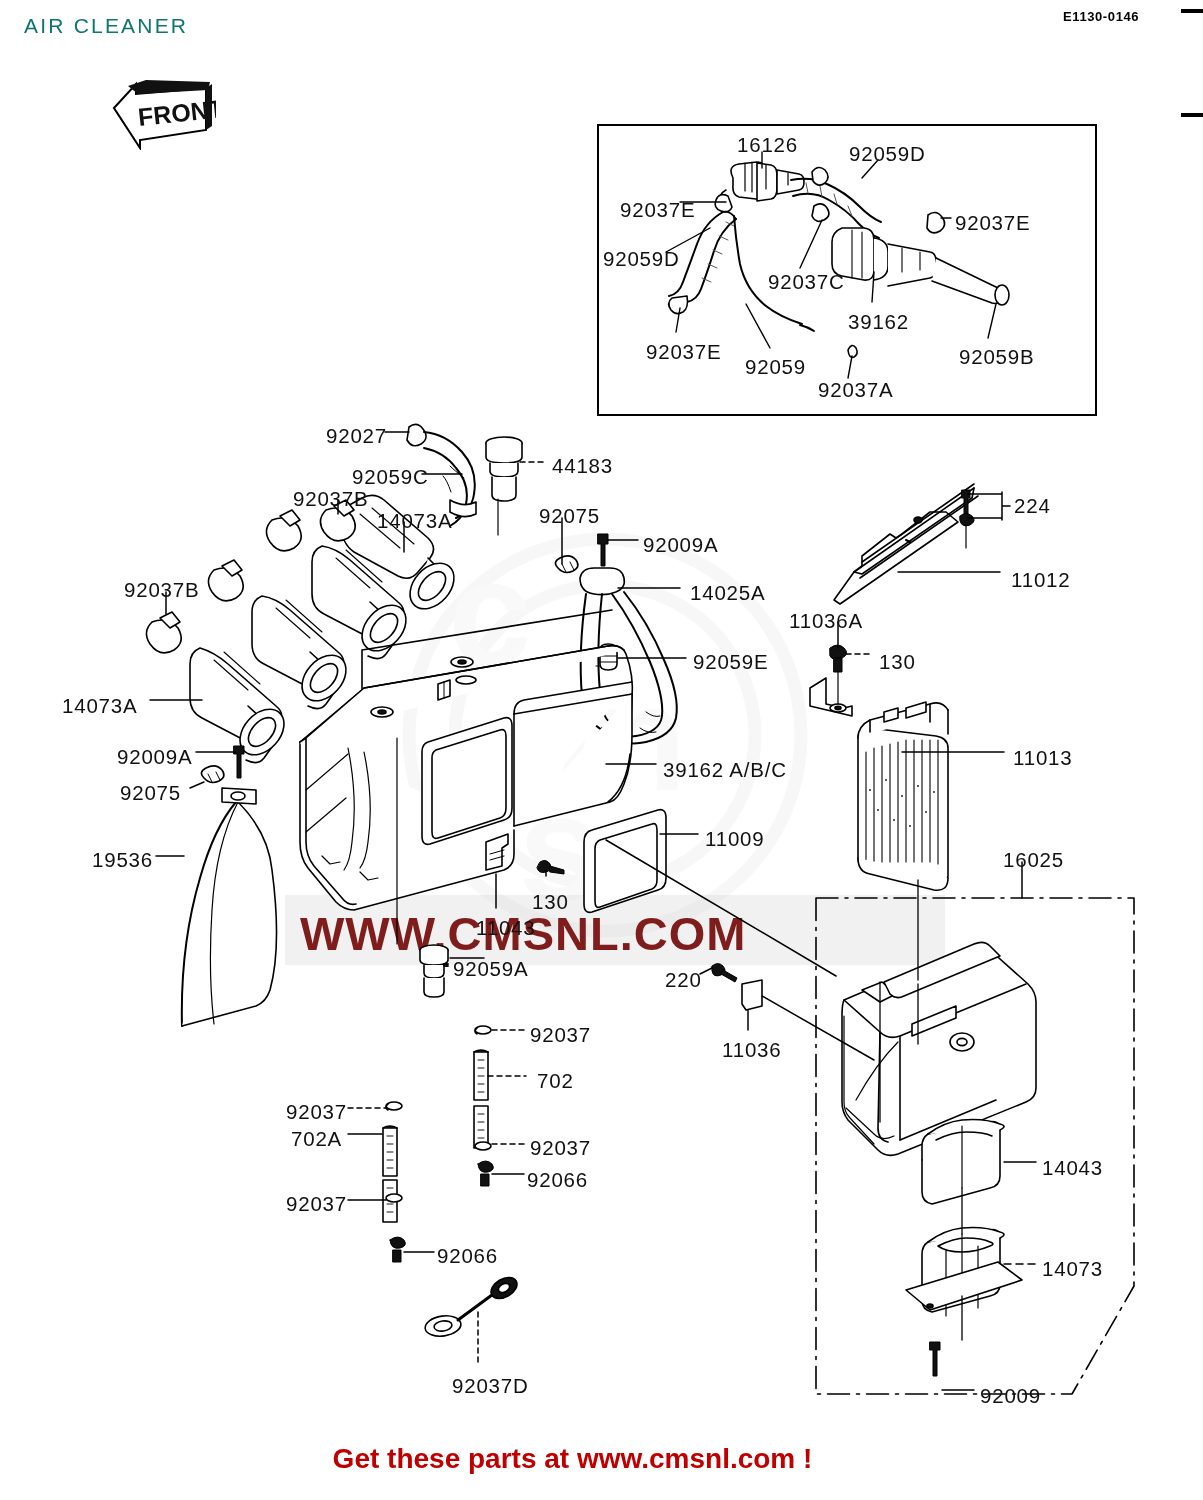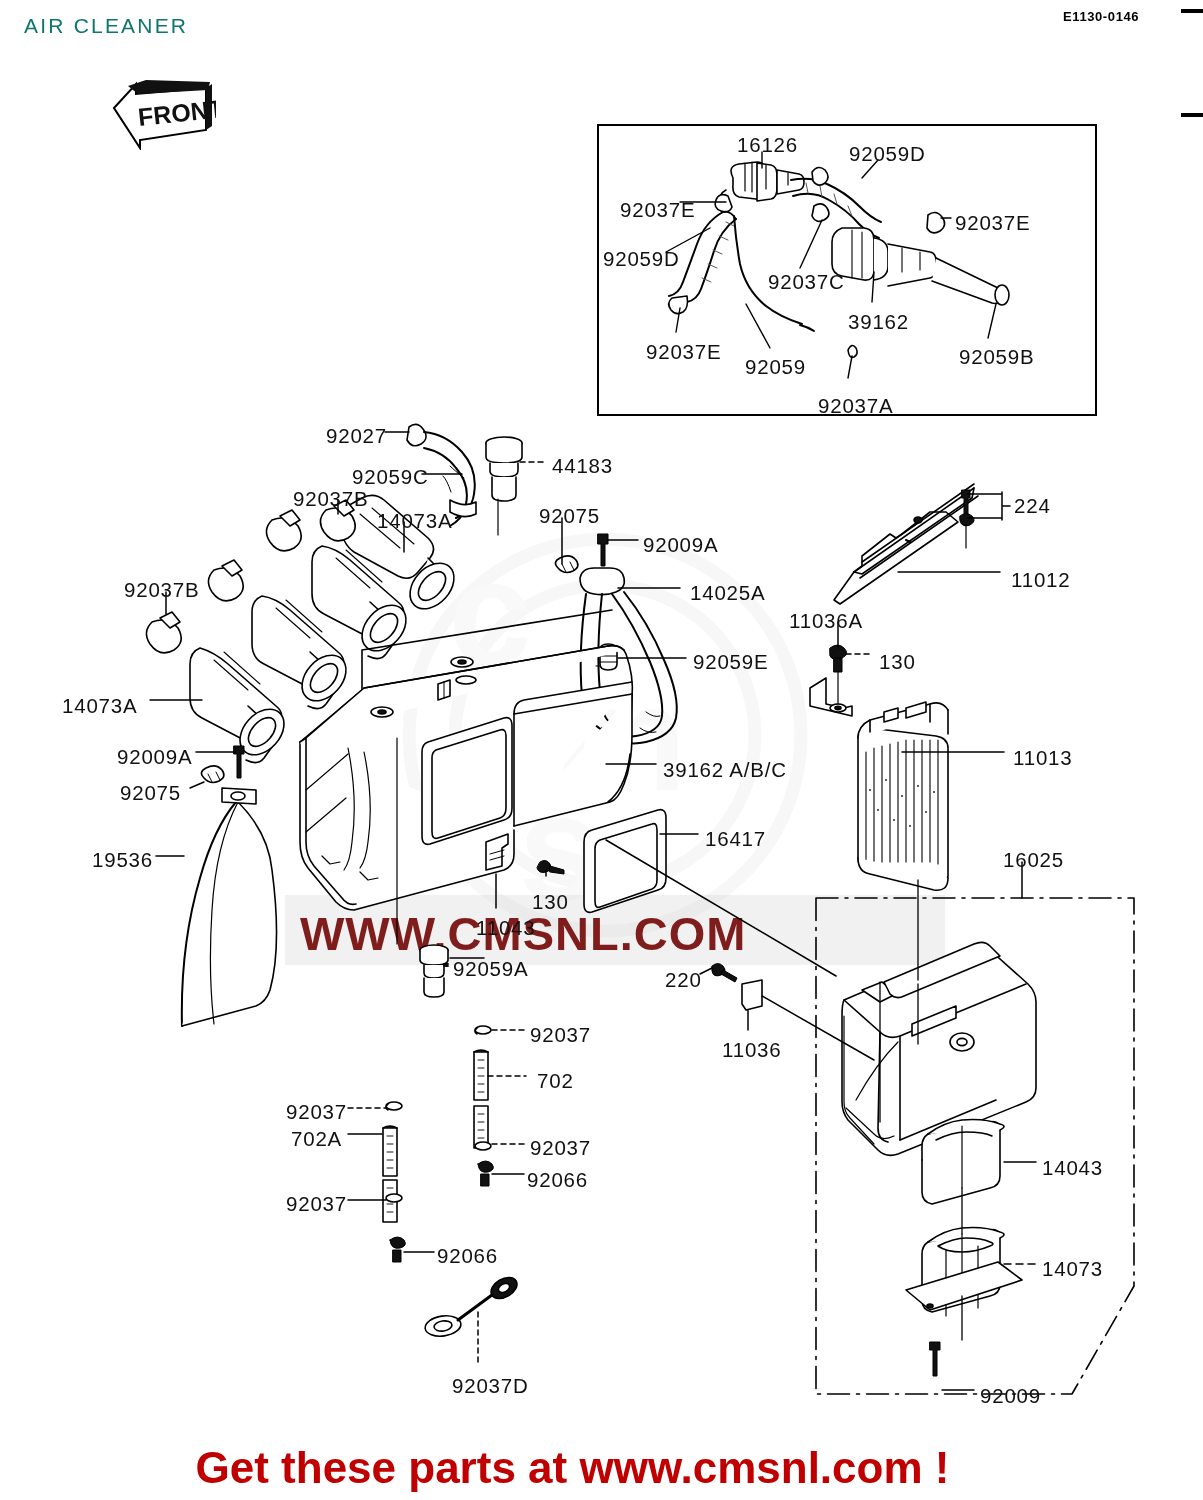--- a/index.html
+++ b/index.html
@@ -35,21 +35,21 @@
   
   .lab{position:absolute;font-size:20.5px;letter-spacing:.8px;white-space:nowrap;
        font-family:Liberation Sans, sans-serif;color:#111;}
 
   
   #art{position:absolute;left:0;top:0;width:1203px;height:1500px;}
   #art *{vector-effect:non-scaling-stroke;}
 
   
   .footer{position:absolute;left:0;top:1443px;width:1145px;text-align:center;
-          font-size:44px;font-weight:bold;color:#c00000;letter-spacing:0px;
+          font-size:28px;font-weight:bold;color:#c00000;letter-spacing:0px;
           font-family:"Liberation Sans",sans-serif;}
 </style>
 </head>
 <body>
 
 <div id="stage">
 
   <div class="wm-band"></div>
 
   <svg class="wm-logo" viewBox="0 0 470 470" xmlns="http://www.w3.org/2000/svg">
@@ -525,21 +525,21 @@
     <div class="lab" style="left:737px;top:133px">16126</div>
     <div class="lab" style="left:849px;top:142px">92059D</div>
     <div class="lab" style="left:620px;top:198px">92037E</div>
     <div class="lab" style="left:955px;top:211px">92037E</div>
     <div class="lab" style="left:603px;top:247px">92059D</div>
     <div class="lab" style="left:768px;top:270px">92037C</div>
     <div class="lab" style="left:848px;top:310px">39162</div>
     <div class="lab" style="left:646px;top:340px">92037E</div>
     <div class="lab" style="left:745px;top:355px">92059</div>
     <div class="lab" style="left:959px;top:345px">92059B</div>
-    <div class="lab" style="left:818px;top:394px">92037A</div>
+    <div class="lab" style="left:818px;top:378px">92037A</div>
   </div>
 
   <div>
     <div class="lab" style="left:326px;top:424px">92027</div>
     <div class="lab" style="left:552px;top:454px">44183</div>
     <div class="lab" style="left:352px;top:465px">92059C</div>
     <div class="lab" style="left:293px;top:487px">92037B</div>
     <div class="lab" style="left:377px;top:509px">14073A</div>
     <div class="lab" style="left:539px;top:504px">92075</div>
     <div class="lab" style="left:643px;top:533px">92009A</div>
@@ -548,21 +548,21 @@
     <div class="lab" style="left:690px;top:581px">14025A</div>
     <div class="lab" style="left:124px;top:578px">92037B</div>
     <div class="lab" style="left:789px;top:609px">11036A</div>
     <div class="lab" style="left:879px;top:650px">130</div>
     <div class="lab" style="left:693px;top:650px">92059E</div>
     <div class="lab" style="left:62px;top:694px">14073A</div>
     <div class="lab" style="left:1013px;top:746px">11013</div>
     <div class="lab" style="left:117px;top:745px">92009A</div>
     <div class="lab" style="left:663px;top:758px">39162 A/B/C</div>
     <div class="lab" style="left:120px;top:781px">92075</div>
-    <div class="lab" style="left:705px;top:827px">16417</div>
+    <div class="lab" style="left:705px;top:827px">11009</div>
     <div class="lab" style="left:1003px;top:848px">16025</div>
     <div class="lab" style="left:92px;top:848px">19536</div>
     <div class="lab" style="left:532px;top:890px">130</div>
     <div class="lab" style="left:476px;top:916px">11043</div>
     <div class="lab" style="left:453px;top:957px">92059A</div>
     <div class="lab" style="left:665px;top:968px">220</div>
     <div class="lab" style="left:722px;top:1038px">11036</div>
     <div class="lab" style="left:530px;top:1023px">92037</div>
     <div class="lab" style="left:537px;top:1069px">702</div>
     <div class="lab" style="left:530px;top:1136px">92037</div>

